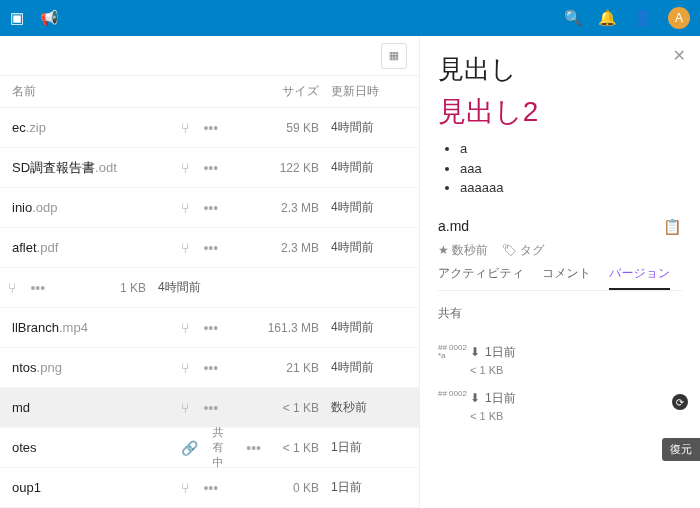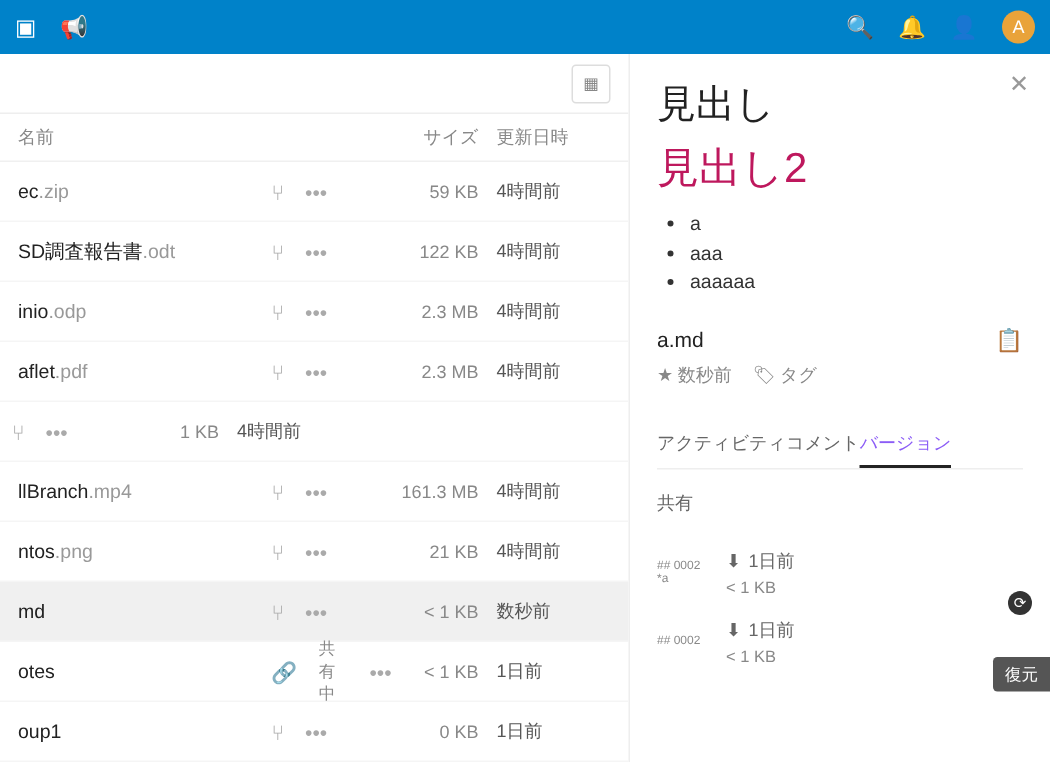--- a/index.html
+++ b/index.html
@@ -29,26 +29,26 @@
 .close-x{position:absolute;top:10px;right:14px;color:#999;font-size:16px;cursor:pointer}
 .preview h1{font-size:26px;font-weight:400;color:#222;margin-bottom:6px}
 .preview h2{font-size:28px;font-weight:400;color:#be185d;margin-bottom:8px}
 .preview ul{padding-left:22px;margin-bottom:20px}
 .preview li{font-size:13px;color:#333;line-height:1.5}
 .fileinfo{display:flex;align-items:flex-start;justify-content:space-between;margin-top:10px}
 .fileinfo .fn{font-size:14px;color:#222}
 .clip{color:#888;font-size:15px}
 .meta{display:flex;gap:14px;margin-top:6px;color:#888;font-size:12px;align-items:center}
 .meta span{display:flex;align-items:center;gap:3px}
-.tabs{display:flex;margin-top:22px;border-bottom:1px solid #eee;font-size:12px}
+.tabs{display:flex;gap:18px;border-bottom:1px solid #eee;font-size:12px}
 .tab{padding:6px 0;color:#666;cursor:pointer}
 .tab.active{color:#8b5cf6;border-bottom:2px solid #222;font-weight:500}
 .share-label{margin-top:14px;font-size:12px;color:#666}
 .versions{margin-top:22px}
-.vrow{display:flex;gap:14px;margin-bottom:14px;align-items:center}
+.vrow{display:flex;margin-bottom:14px;align-items:flex-start}
 .vthumb{width:32px;font-size:8px;color:#888;line-height:1.1;word-break:break-all}
 .vinfo{flex:1;font-size:12px;color:#888}
 .vinfo .vdate{display:flex;align-items:center;gap:5px;color:#666}
 .vinfo .vsize{margin-top:3px;font-size:11px}
 .restore-btn{position:absolute;right:0;top:402px;background:#555;color:#fff;font-size:11px;padding:4px 8px;border-radius:3px 0 0 3px}
 .live-icon{position:absolute;right:12px;top:358px;width:16px;height:16px;border-radius:50%;background:#333;color:#fff;font-size:10px;display:flex;align-items:center;justify-content:center}
 </style>
 </head>
 <body>
 

